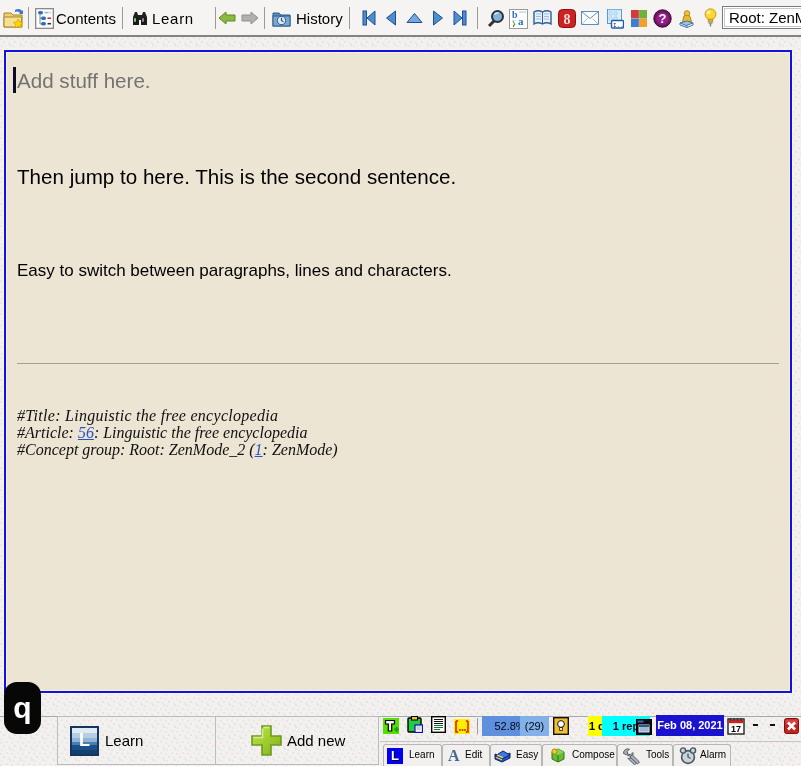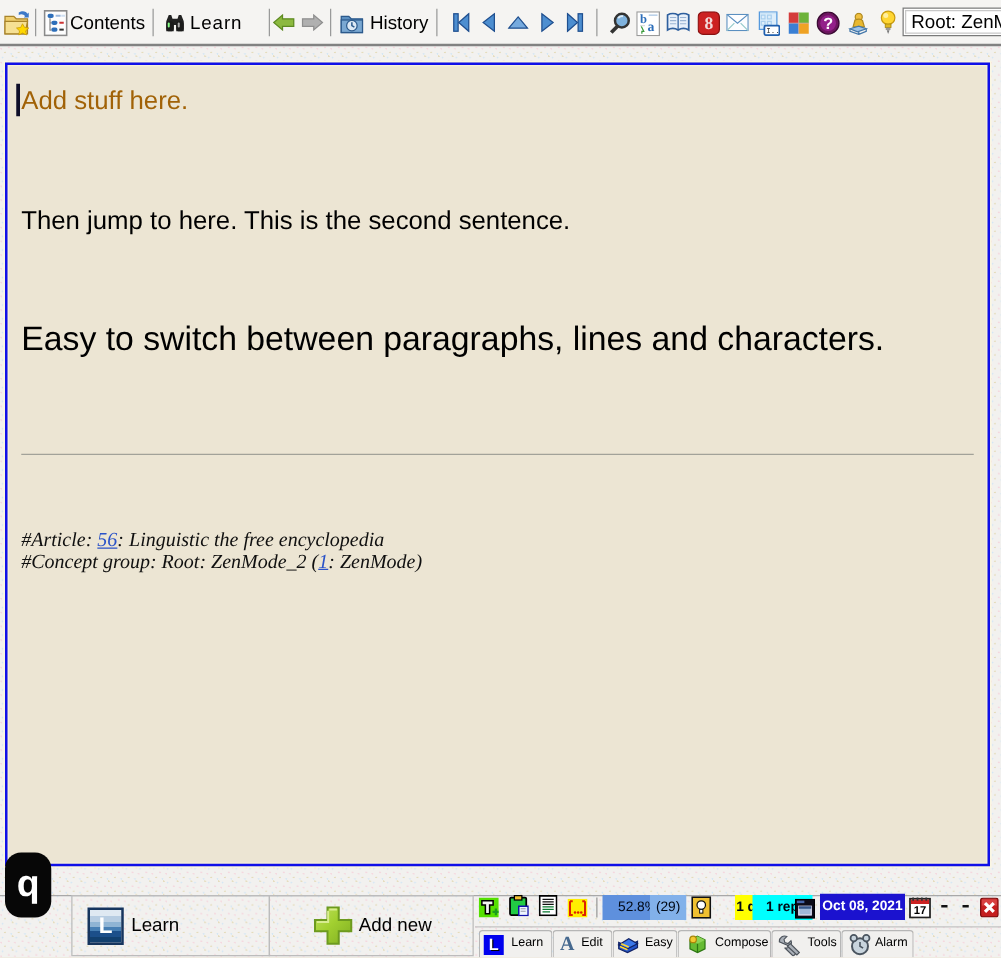--- a/index.html
+++ b/index.html
@@ -166,28 +166,28 @@
 
 <div class="abs" style="left:722px;top:6px;width:90px;height:19px;background:#fff;border:1px solid #7a7a7a;padding:1px;">
   <div style="border:1px solid #c8c8c8;height:17px;line-height:17px;font-size:15px;padding-left:4px;white-space:nowrap;overflow:hidden;">Root: ZenMode_2</div>
 </div>
 
 <div class="abs" style="left:4px;top:50px;width:784px;height:639px;border:2px solid #1010e8;background:#ece5d3;
      box-shadow:0 0 0 1.2px #fbf7e2, inset 0 0 0 1px #f7f1da;"></div>
 
 <div class="abs" style="left:13px;top:67px;width:3px;height:26px;background:#0d0d28;"></div>
 
-<div class="abs" id="l1" style="left:17px;top:71px;font-size:20.6px;line-height:20px;color:#a16207;">Add stuff here.</div>
+<div class="abs" id="l1" style="left:17px;top:71px;font-size:20.6px;line-height:20px;color:#737373;">Add stuff here.</div>
 <div class="abs" id="l2" style="left:17px;top:166.5px;font-size:20.6px;line-height:20px;color:#000;">Then jump to here. This is the second sentence.</div>
-<div class="abs" id="l3" style="left:17px;top:260.5px;font-size:27px;line-height:20px;color:#000;">Easy to switch between paragraphs, lines and characters.</div>
+<div class="abs" id="l3" style="left:17px;top:260.5px;font-size:17px;line-height:20px;color:#000;">Easy to switch between paragraphs, lines and characters.</div>
 
 <div class="abs" style="left:17px;top:363px;width:762px;height:1px;background:#a2a299;"></div>
 
 <div class="abs" id="refs" style="left:17px;top:407px;font-family:'Liberation Serif',serif;font-style:italic;font-size:16px;line-height:17px;color:#101010;">
-<br>
+<span style="letter-spacing:.28px">#Title: Linguistic the free encyclopedia</span><br>
 #Article: <span style="color:#2a52c8;text-decoration:underline;">56</span>: Linguistic the free encyclopedia<br>
 #Concept group: Root: ZenMode_2 (<span style="color:#2a52c8;text-decoration:underline;">1</span>: ZenMode)
 </div>
 
 <div class="abs" style="left:4px;top:682px;width:37px;height:52px;background:#070707;border-radius:13px;z-index:5;
      color:#fff;font-size:30px;font-weight:bold;text-align:center;line-height:52px;">q</div>
 
 <div class="abs" style="left:0;top:716px;width:801px;height:1px;background:#a8a8a8;"></div>
 
 <div class="abs" style="left:57px;top:716px;width:157px;height:47px;border:1px solid #bcbcbc;"></div>
@@ -244,21 +244,21 @@
 </svg>
 <div class="statbox" style="left:588px;width:30px;background:#ffff00;">1 day</div>
 <div class="statbox" style="left:602px;width:48px;background:#00ffff;">1 rep</div>
 <svg class="abs" style="left:636px;top:719px" width="16" height="16" viewBox="0 0 16 16">
   <rect x=".5" y=".5" width="15" height="15" fill="#0b0b18" stroke="#000"></rect>
   <rect x="1.5" y="1.5" width="6" height="2" fill="#4466aa"></rect>
   <rect x="3" y="6" width="10" height="7" fill="#9fb8d8" stroke="#dde"></rect>
   <rect x="3" y="6" width="10" height="2" fill="#335588"></rect>
 </svg>
 <div class="abs" style="left:656px;top:715px;width:68px;height:21px;background:#1b12cf;color:#fff;
-     font-size:11px;font-weight:bold;text-align:center;line-height:21px;white-space:nowrap;">Oct 08, 2021</div>
+     font-size:11px;font-weight:bold;text-align:center;line-height:21px;white-space:nowrap;">Feb 08, 2021</div>
 <svg class="abs" style="left:727px;top:717px" width="18" height="18" viewBox="0 0 18 18">
   <rect x="1" y="2" width="16" height="15" fill="#fff" stroke="#222" stroke-width="1.4"></rect>
   <rect x="1.7" y="2.7" width="14.6" height="3.5" fill="#cc2222"></rect>
   <path d="M3.5 1 v2.5 M7 1 v2.5 M10.5 1 v2.5 M14 1 v2.5" stroke="#333" stroke-width="1.4"></path>
   <text x="9" y="14.5" text-anchor="middle" font-size="9" font-weight="bold" fill="#000">17</text>
 </svg>
 <div class="abs" style="left:753px;top:724px;width:5px;height:2px;background:#111;"></div>
 <div class="abs" style="left:770px;top:724px;width:5px;height:2px;background:#111;"></div>
 <svg class="abs" style="left:784px;top:718px" width="15" height="16" viewBox="0 0 15 16">
   <rect x=".5" y=".5" width="14" height="15" rx="2" fill="#c51f1f" stroke="#7d0f0f"></rect>

